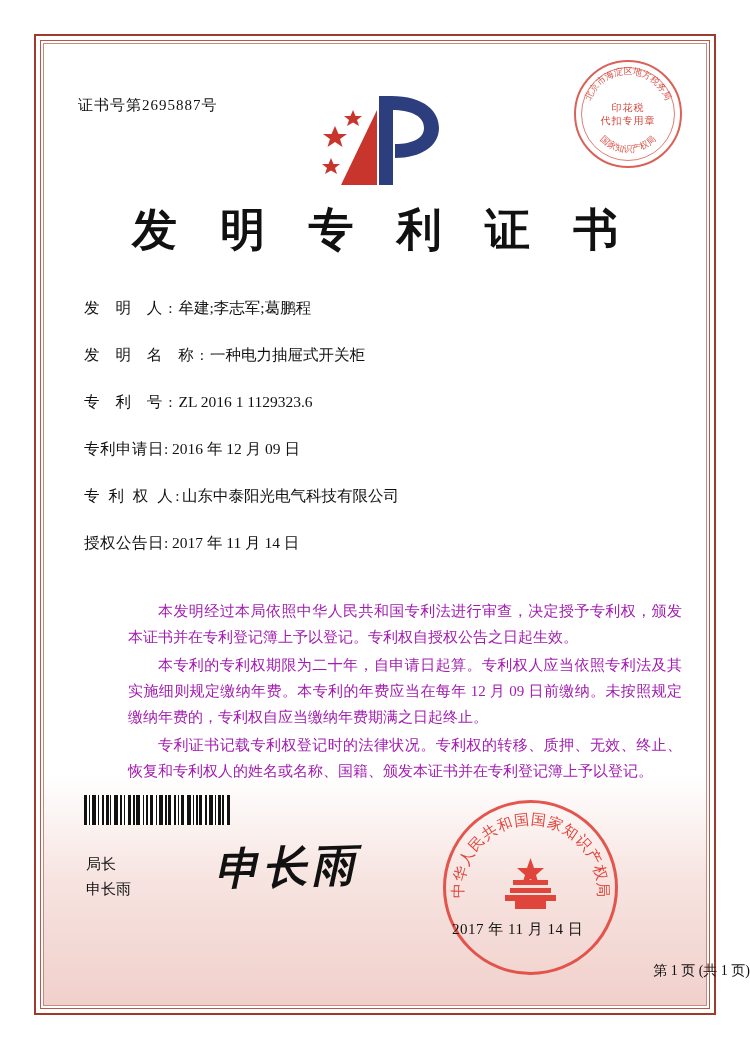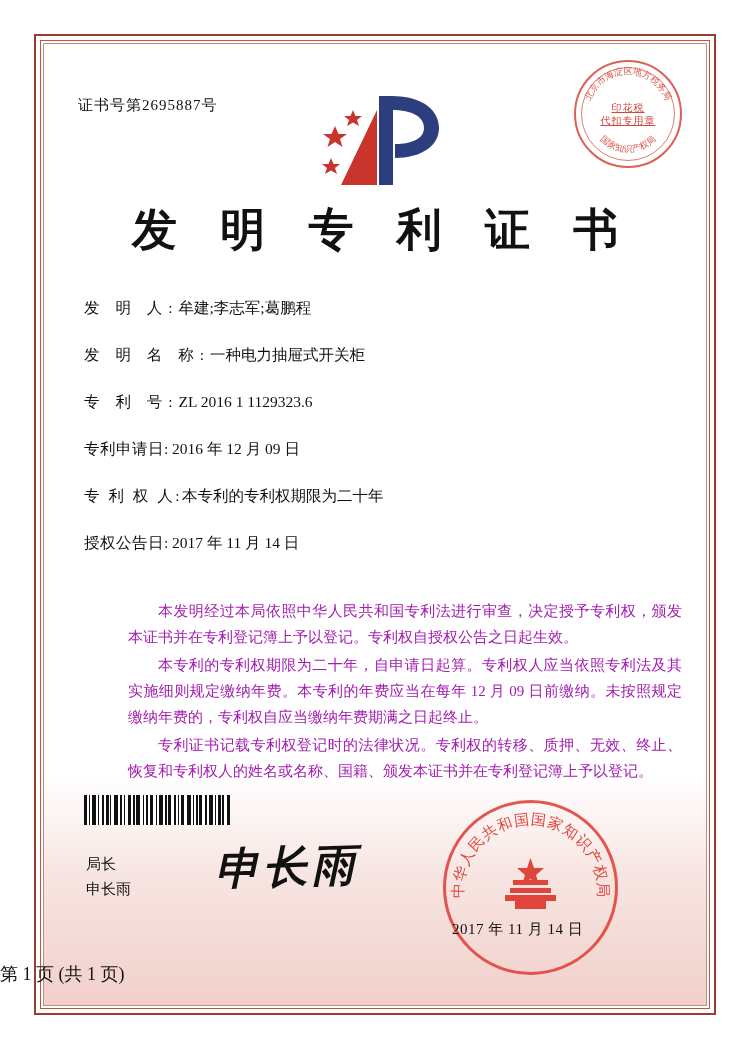--- a/index.html
+++ b/index.html
@@ -106,21 +106,20 @@
     position: absolute;
     left: 50%;
     top: 50%;
     transform: translate(-50%, -50%);
     width: 62px;
     text-align: center;
     color: #d4453a;
     font-size: 10px;
     line-height: 13px;
     letter-spacing: 1px;
-    text-decoration: underline;
   }
   
   .main-title {
     position: absolute;
     left: 0;
     right: 0;
     top: 200px;
     text-align: center;
     font-size: 45px;
     font-weight: bold;
@@ -239,22 +238,22 @@
     font-size: 15px;
     color: #111;
     letter-spacing: 0.5px;
   }
   
   .footer {
     position: absolute;
     left: 0;
     right: 0;
     top: 962px;
-    text-align: left;
-    font-size: 18px;
+    text-align: right;
+    font-size: 14px;
     color: #111;
   }
 </style>
 </head>
 <body>
 
 <div class="page">
 
   <div class="frame-outer"></div>
   <div class="frame-inner"></div>
@@ -311,21 +310,21 @@
     <div class="field-row">
       <span class="field-label lbl-w3">专 利 号:</span>
       <span class="field-value">ZL 2016 1 1129323.6</span>
     </div>
     <div class="field-row">
       <span class="field-label lbl-plain">专利申请日:</span>
       <span class="field-value">2016 年 12 月 09 日</span>
     </div>
     <div class="field-row">
       <span class="field-label lbl-sp4">专 利 权 人:</span>
-      <span class="field-value">本专利的专利权期限为二十年</span>
+      <span class="field-value">山东中泰阳光电气科技有限公司</span>
     </div>
     <div class="field-row">
       <span class="field-label lbl-plain">授权公告日:</span>
       <span class="field-value">2017 年 11 月 14 日</span>
     </div>
   </div>
 
   <div class="body-text">
     <p>本发明经过本局依照中华人民共和国专利法进行审查，决定授予专利权，颁发本证书并在专利登记簿上予以登记。专利权自授权公告之日起生效。</p>
     <p>本专利的专利权期限为二十年，自申请日起算。专利权人应当依照专利法及其实施细则规定缴纳年费。本专利的年费应当在每年 12 月 09 日前缴纳。未按照规定缴纳年费的，专利权自应当缴纳年费期满之日起终止。</p>

